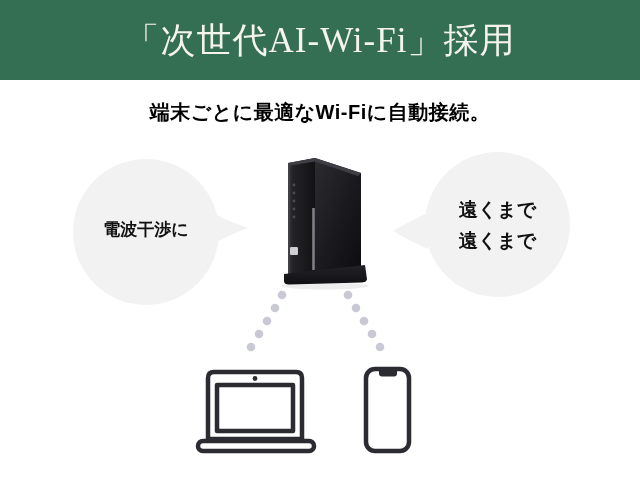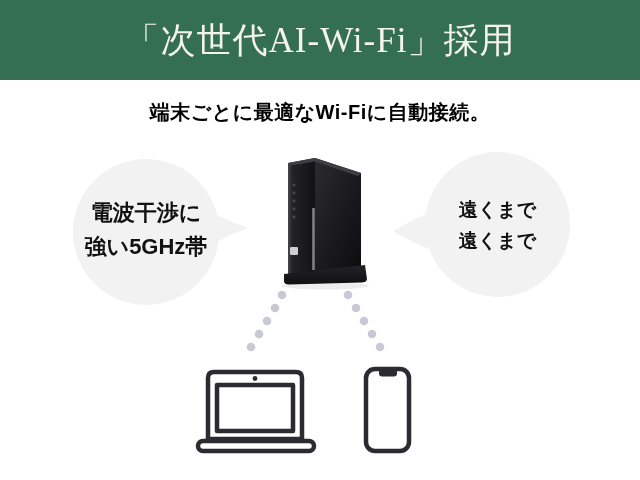--- a/index.html
+++ b/index.html
@@ -20,21 +20,21 @@
   .subtitle{
     position:absolute;left:0;top:99px;width:640px;text-align:center;
     font-size:20px;font-weight:700;color:#000;letter-spacing:0.5px;white-space:nowrap;
   }
   
   .bubble{
     position:absolute;background:#f2f2f2;border-radius:50%;
     display:flex;flex-direction:column;align-items:center;justify-content:center;
     text-align:center;color:#111;font-weight:700;
   }
-  .bubble-left{left:73px;top:159px;width:146px;height:146px;font-size:22px;line-height:34px;padding-bottom:4px;box-sizing:border-box;}
+  .bubble-left{left:73px;top:159px;width:146px;height:146px;font-size:17px;line-height:34px;padding-bottom:4px;box-sizing:border-box;}
   .bubble-right{left:425px;top:152px;width:145px;height:145px;font-size:19px;line-height:31px;}
   .tail{position:absolute;}
   .tail-left{left:200px;top:205px;}
   .tail-right{left:388px;top:206px;}
   
   .art{position:absolute;display:block;}
   .router{left:278px;top:150px;}
   .dots{left:238px;top:288px;}
   .laptop{left:193px;top:366px;}
   .phone{left:360px;top:362px;}
@@ -45,21 +45,20 @@
 <div class="canvas">
 
   <div class="header">
     <div class="header-title">「次世代AI-Wi-Fi」採用</div>
   </div>
 
   <div class="subtitle">端末ごとに最適なWi-Fiに自動接続。</div>
 
   <div class="bubble bubble-left">
     <span>電波干渉に</span>
-    <span>強い5GHz帯</span>
   </div>
   <svg class="tail tail-left" width="52" height="48">
     <path d="M10,7 Q28,16 48,23 Q28,30 10,41 Z" fill="#f2f2f2"></path>
   </svg>
 
   <div class="bubble bubble-right">
     <span>遠くまで</span>
     <span>遠くまで</span>
   </div>
   <svg class="tail tail-right" width="45" height="50">

